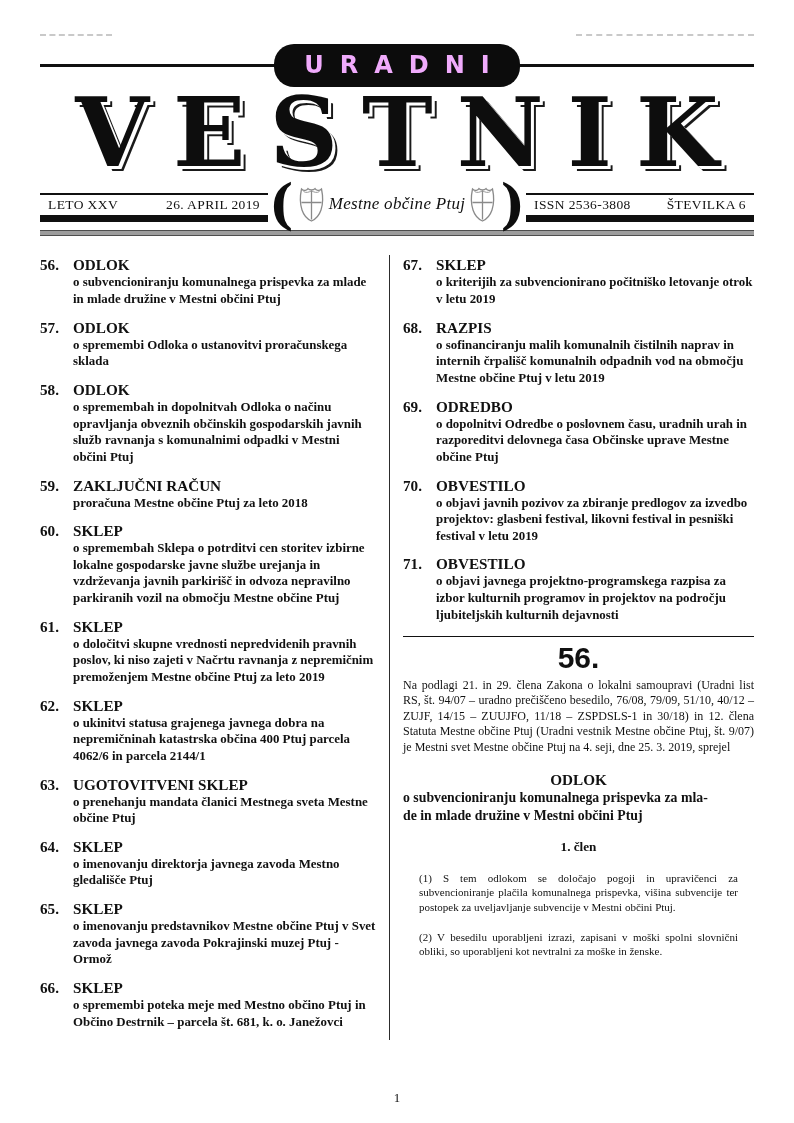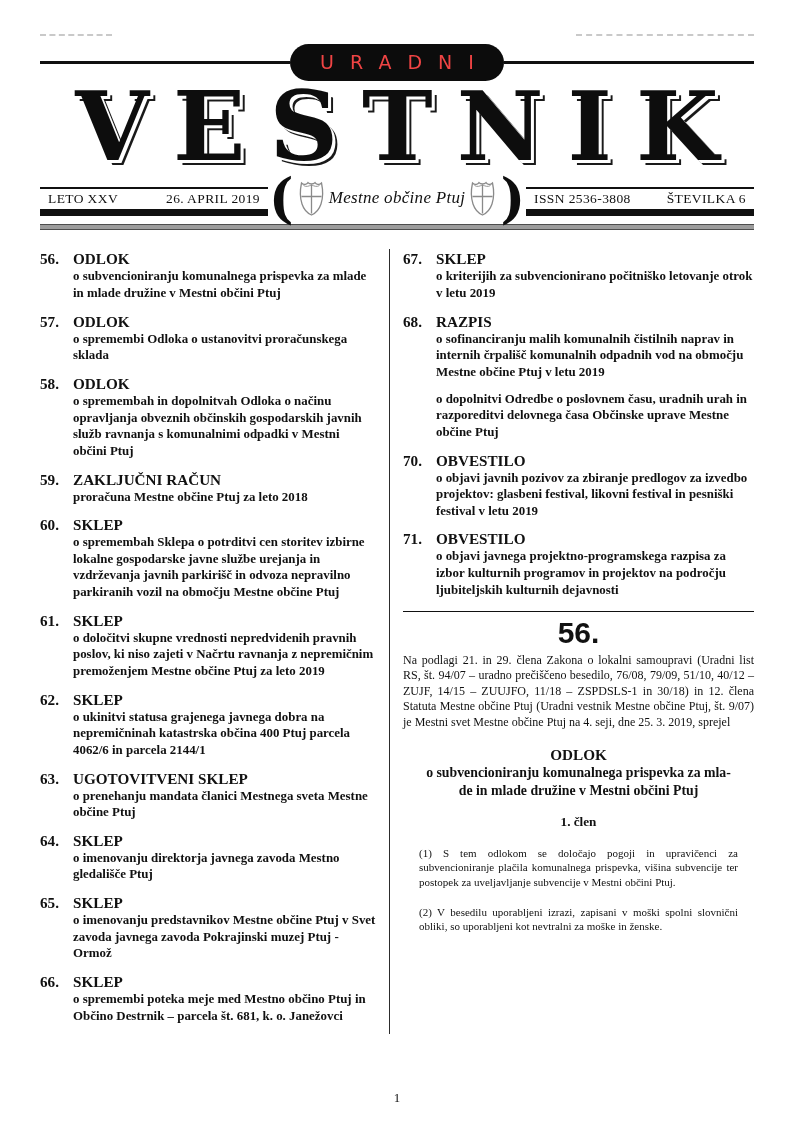--- a/index.html
+++ b/index.html
@@ -12,24 +12,24 @@
   
   .top-marks{display:flex;justify-content:space-between;height:12px;align-items:flex-start;}
   .mark{border-top:2px dashed #c9c9c9;margin-top:8px;}
   .mark-left{width:72px;}
   .mark-right{width:178px;}
 
   
   .uradni-row{display:flex;align-items:center;margin-top:6px;}
   .rule-line{flex:1;height:3px;background:#101010;}
   .uradni-pill{
-    background:#0c0c0c;color:#ef4444;border-radius:20px;
+    background:#0c0c0c;color:#f0abfc;border-radius:20px;
     padding:7px 14px 8px 30px;
-    font-family:"DejaVu Sans",sans-serif;font-weight:normal;
-    font-size:19px;letter-spacing:16px;white-space:nowrap;
+    font-family:"DejaVu Sans",sans-serif;font-weight:bold;
+    font-size:24px;letter-spacing:16px;white-space:nowrap;
   }
   .vestnik{
     margin:0;margin-top:2px;text-align:center;white-space:nowrap;
     font-family:"DejaVu Serif",serif;font-weight:bold;
     font-size:95px;line-height:0.92;letter-spacing:24px;margin-right:-24px;
     color:#0d0d0d;
     text-shadow:3px 3px 0 #ffffff,5px 5px 0 #1a1a1a;
   }
   .band{display:flex;align-items:flex-end;height:42px;margin-top:4px;}
   .band-seg{
@@ -60,21 +60,21 @@
   .toc-num{flex:0 0 33px;}
   .toc-desc{font-weight:bold;font-size:12.9px;line-height:1.29;margin-left:33px;}
 
   .article-rule{border:none;border-top:1.5px solid #111;margin:13px 0 5px 0;}
   .article-number{
     text-align:center;font-family:"Liberation Sans",sans-serif;
     font-weight:bold;font-size:30px;line-height:1.05;margin-bottom:4px;
   }
   .article-intro{margin:0;font-size:12px;line-height:1.29;text-align:justify;}
   .article-title{text-align:center;font-weight:bold;font-size:15.2px;margin-top:15px;line-height:1.25;}
-  .article-subtitle{text-align:center;font-weight:bold;font-size:13.8px;line-height:1.3;white-space:pre-line;}
+  .article-subtitle{font-weight:bold;font-size:13.8px;line-height:1.3;white-space:pre-line;}
   .section-heading{text-align:center;font-weight:bold;font-size:13.2px;margin-top:13px;line-height:1.3;}
   .article-para{margin:16px;font-size:11px;line-height:1.29;text-align:justify;}
 
   .page-num{position:absolute;left:0;right:0;bottom:17px;text-align:center;font-size:13px;}
 </style>
 </head>
 <body>
 
 <div class="page">
 
@@ -216,20 +216,24 @@
             <div class="toc-desc">o kriterijih za subvencionirano počitniško letovanje otrok v letu 2019</div>
           </div>
           <div class="toc-item">
             <div class="toc-head">
               <span class="toc-num">68.</span>
               <span class="toc-type">RAZPIS</span>
             </div>
             <div class="toc-desc">o sofinanciranju malih komunalnih čistilnih naprav in internih črpališč komunalnih odpadnih vod na območju Mestne občine Ptuj v letu 2019</div>
           </div>
           <div class="toc-item">
+            <div class="toc-head">
+              <span class="toc-num">69.</span>
+              <span class="toc-type">ODREDBO</span>
+            </div>
             <div class="toc-desc">o dopolnitvi Odredbe o poslovnem času, uradnih urah in razporeditvi delovnega časa Občinske uprave Mestne občine Ptuj</div>
           </div>
           <div class="toc-item">
             <div class="toc-head">
               <span class="toc-num">70.</span>
               <span class="toc-type">OBVESTILO</span>
             </div>
             <div class="toc-desc">o objavi javnih pozivov za zbiranje predlogov za izvedbo projektov: glasbeni festival, likovni festival in pesniški festival v letu 2019</div>
           </div>
           <div class="toc-item">

